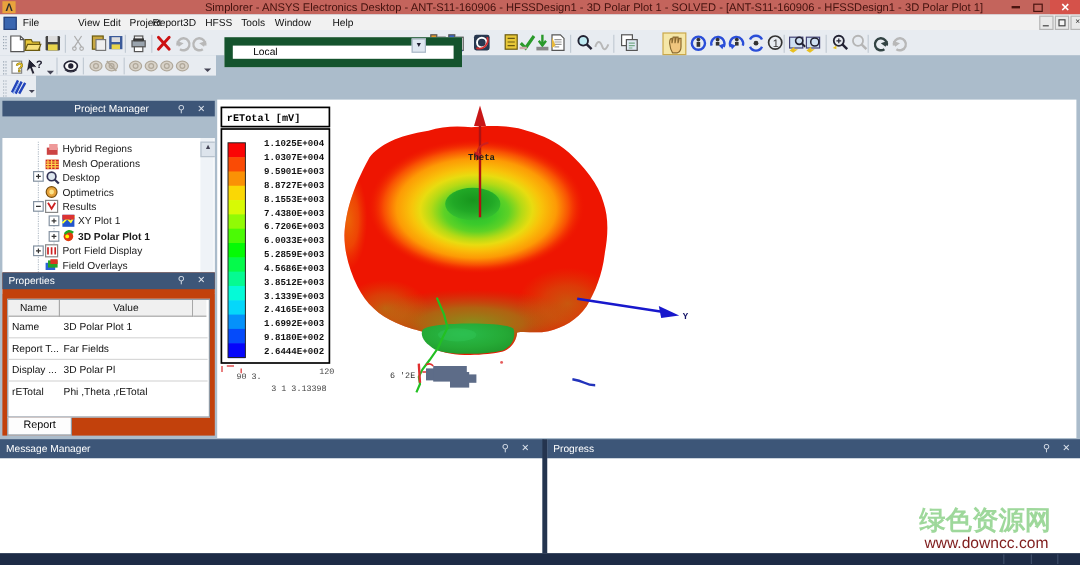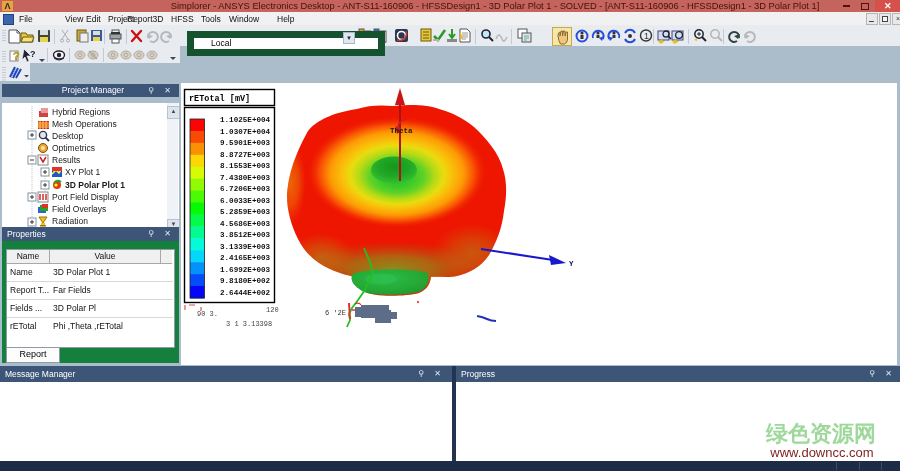--- a/index.html
+++ b/index.html
@@ -23,28 +23,28 @@
   #tb3{top:63px;height:18px;width:30px;}
   #combo{position:absolute;left:187px;top:31px;width:167px;height:11px;background:#fff;
      border:7px solid #14532d;font-size:8.5px;color:#000;padding-left:17px;line-height:11px;}
   #combobtn{position:absolute;left:343px;top:32px;width:10px;height:10px;background:#dfe7f0;
      border:1px solid #aab8c6;font-size:6px;text-align:center;line-height:11px;color:#223;}
   
   .ptitle{background:#3d5678;color:#fff;font-size:8.5px;line-height:13px;padding-left:5px;}
   .pbtns{position:absolute;right:4px;top:0;color:#dfe5ee;font-size:8px;letter-spacing:4px;}
   #pmwin{left:2px;top:84px;width:177px;height:143px;}
   #pmtitle{height:13px;text-align:center;}
-  #pmbody{position:absolute;left:0;top:19px;width:177px;height:130px;background:#fff;overflow:hidden;
+  #pmbody{position:absolute;left:0;top:31px;width:177px;height:130px;background:#fff;overflow:hidden;
      font-size:8.5px;color:#1a1a1a;}
   .trow{position:absolute;height:12px;line-height:12px;white-space:nowrap;}
   #pmscroll{position:absolute;right:1px;top:0px;width:11px;height:130px;background:#eff3f7;}
   .sbtn{position:absolute;left:0;width:11px;height:11px;background:#dde4ec;border:1px solid #b8c2cd;
         font-size:6px;text-align:center;line-height:9px;color:#445;}
   
-  #prwin{left:2px;top:227px;width:177px;height:136px;background:#15803d;}
+  #prwin{left:2px;top:227px;width:177px;height:136px;background:#c2410c;}
   #prtitle{height:14px;line-height:14px;}
   #prtable{position:absolute;left:4px;top:22px;width:167px;height:97px;background:#fff;
      border:1px solid #8f9aa5;font-size:8.5px;color:#111;}
   .hdr{position:absolute;top:0;height:13px;background:#f0f0f0;border-bottom:1px solid #a8a8a8;
        text-align:center;line-height:13px;}
   .cell{position:absolute;height:17px;line-height:17px;white-space:nowrap;overflow:hidden;
         border-bottom:1px solid #d8d8d8;padding-left:3px;}
   #reporttab{position:absolute;left:4px;top:121px;width:52px;height:14px;background:#fdfdfd;
      border:1px solid #8f9aa5;border-top:none;font-size:9px;text-align:center;line-height:13px;color:#000;}
   
@@ -422,21 +422,21 @@
   <div id="prwin" class="abs">
     <div id="prtitle" class="ptitle">Properties<span class="pbtns">⚲ ✕</span></div>
     <div id="prtable">
       <div class="hdr" style="left:0;width:42px;border-right:1px solid #a8a8a8;">Name</div>
       <div class="hdr" style="left:43px;width:110px;border-right:1px solid #a8a8a8;">Value</div>
       <div class="hdr" style="left:154px;width:11px;"></div>
       <div class="cell" style="left:0;top:14px;width:40px;">Name</div>
       <div class="cell" style="left:43px;top:14px;width:120px;">3D Polar Plot 1</div>
       <div class="cell" style="left:0;top:32px;width:40px;">Report T...</div>
       <div class="cell" style="left:43px;top:32px;width:120px;">Far Fields</div>
-      <div class="cell" style="left:0;top:50px;width:40px;">Fields ...</div>
+      <div class="cell" style="left:0;top:50px;width:40px;">Display ...</div>
       <div class="cell" style="left:43px;top:50px;width:120px;">3D Polar Pl</div>
       <div class="cell" style="left:0;top:68px;width:40px;border-bottom:none;">rETotal</div>
       <div class="cell" style="left:43px;top:68px;width:120px;border-bottom:none;">Phi ,Theta ,rETotal</div>
     </div>
     <div id="reporttab">Report</div>
   </div>
 
   <div id="viewport" class="abs">
   <svg width="716" height="282" style="position:absolute;left:0;top:0">
     <defs>

